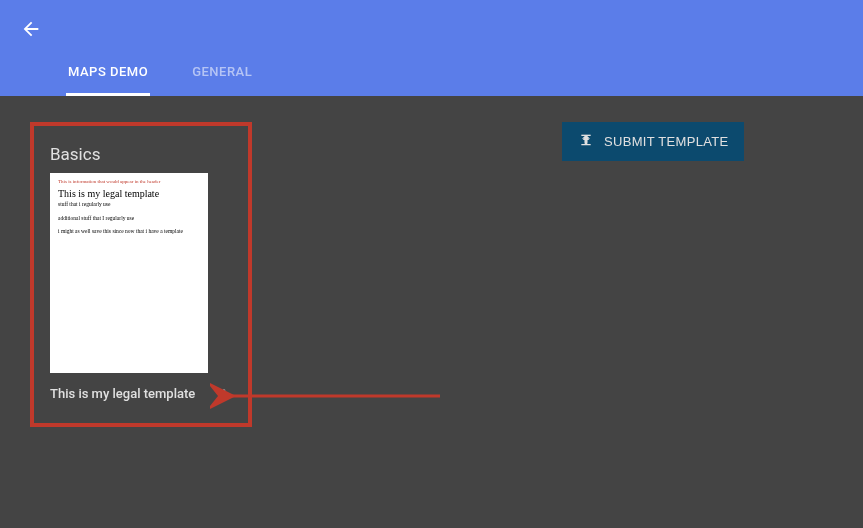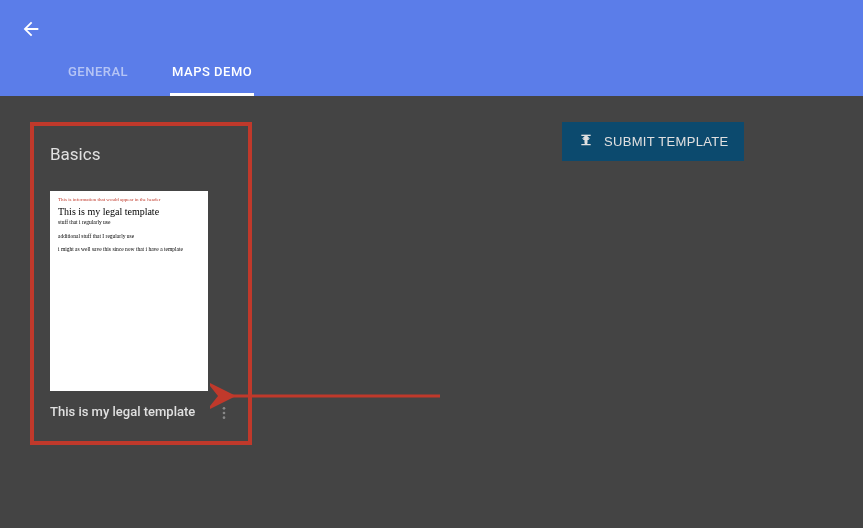--- a/index.html
+++ b/index.html
@@ -57,21 +57,21 @@
     .highlight-box {
       border: 4px solid #c0392b;
       padding: 18px 16px 16px 16px;
       width: 222px;
       background: transparent;
     }
     .section-title {
       color: #e0e0e0;
       font-size: 17px;
       font-weight: 400;
-      margin-bottom: 27px;
+      margin-bottom: 9px;
     }
     .doc-thumb {
       width: 158px;
       height: 200px;
       background: #fff;
       padding: 6px 8px;
       font-family: Georgia, serif;
       color: #000;
       cursor: pointer;
     }
@@ -136,22 +136,22 @@
 
 <div class="header">
   <div class="header-top">
     <span class="back-arrow">
       <svg width="22" height="22" viewBox="0 0 24 24" fill="#fff">
           <path d="M20 11H7.83l5.59-5.59L12 4l-8 8 8 8 1.41-1.41L7.83 13H20z"></path>
         </svg>
     </span>
   </div>
   <div class="tabs">
+    <div class="tab active">MAPS DEMO</div>
     <div class="tab">GENERAL</div>
-    <div class="tab active">MAPS DEMO</div>
   </div>
 </div>
 
 <div class="content">
 
   <div class="highlight-box">
     <div class="section-title">Basics</div>
 
     <div class="doc-thumb">
       <div class="red-line">This is information that would appear in the header</div>

